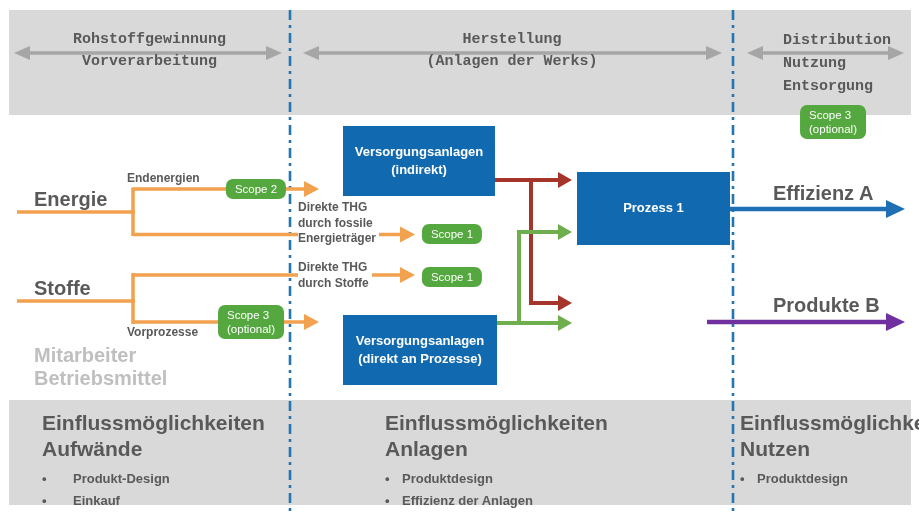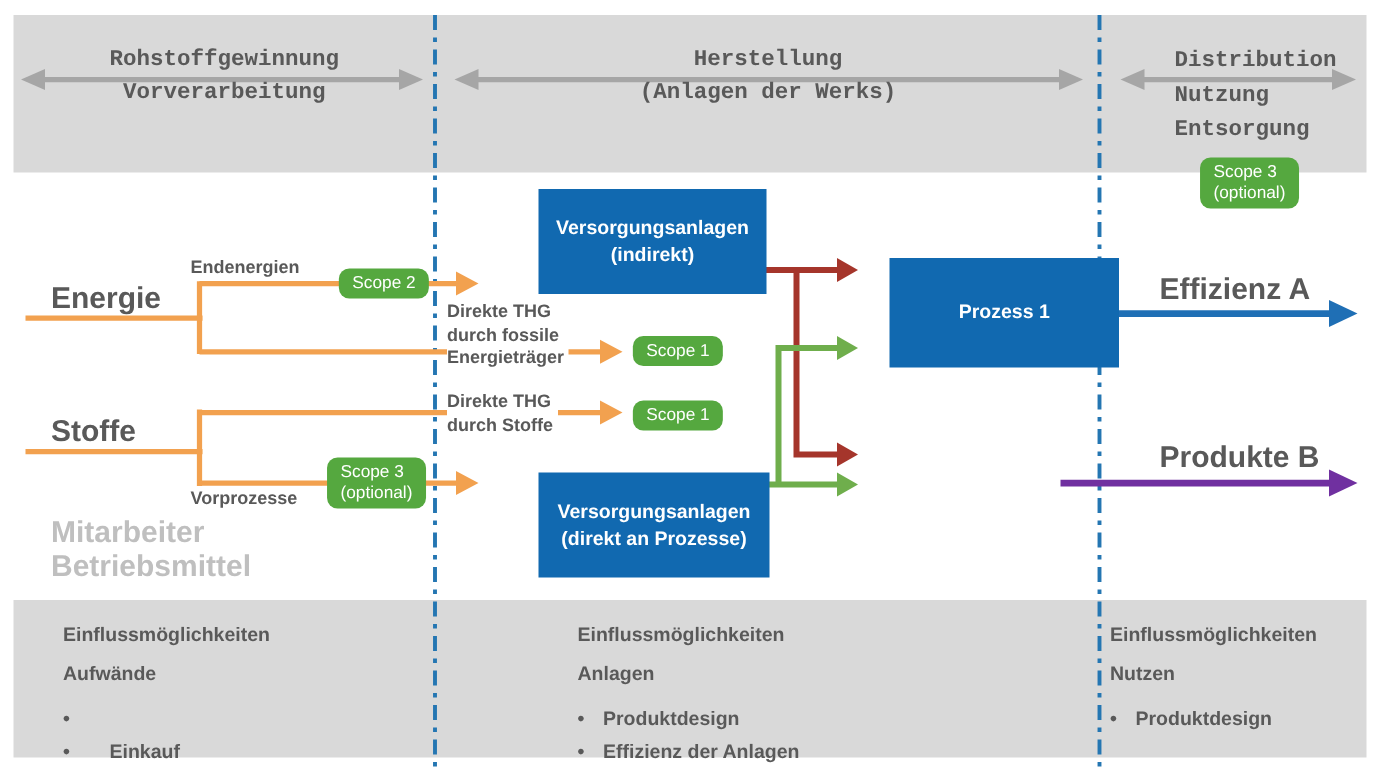--- a/index.html
+++ b/index.html
@@ -21,24 +21,24 @@
   .flow-label{position:absolute;z-index:3;color:#595959;font-weight:bold;font-size:12px;line-height:15.5px;white-space:pre-line;}
   .flow-label.masked{background:#ffffff;padding-right:3px;}
   .badge{
     position:absolute;z-index:4;background:#55A83F;color:#ffffff;font-size:11.5px;
     line-height:14px;padding:3px 9px;border-radius:7px;white-space:pre-line;
     transform:translate(-50%,-50%);font-weight:normal;
   }
   .bluebox{
     position:absolute;z-index:3;background:#1169B0;color:#ffffff;font-size:13px;
     font-weight:600;line-height:1.4;white-space:pre-line;text-align:center;
-    display:flex;align-items:center;justify-content:center;margin-left:16px;
+    display:flex;align-items:center;justify-content:center;
   }
   .footer-col{position:absolute;z-index:3;color:#595959;}
-  .footer-heading{font-size:13px;font-weight:bold;line-height:26px;white-space:pre-line;}
+  .footer-heading{font-size:21px;font-weight:bold;line-height:26px;white-space:pre-line;}
   .bullets{margin-top:6px;}
   .bullet-row{display:flex;font-size:13px;font-weight:bold;line-height:22px;}
   .bullet-dot{flex:0 0 auto;}
   .col-wide .bullet-dot{width:31px;}
   .col-narrow .bullet-dot{width:17px;}
 </style>
 </head>
 <body>
 
 <div class="canvas">
@@ -143,20 +143,21 @@
 
   <div class="io-label" style="left:773px;top:182px;">Effizienz A</div>
   <div class="io-label" style="left:773px;top:294px;">Produkte B</div>
 
   <div class="footer-col col-wide" style="left:42px;top:410px;width:235px;">
     <div class="footer-heading">Einflussmöglichkeiten
 Aufwände</div>
     <div class="bullets">
       <div class="bullet-row">
         <span class="bullet-dot">•</span>
+        <span>Produkt-Design</span>
       </div>
       <div class="bullet-row">
         <span class="bullet-dot">•</span>
         <span>Einkauf</span>
       </div>
     </div>
   </div>
 
   <div class="footer-col col-narrow" style="left:385px;top:410px;width:250px;">
     <div class="footer-heading">Einflussmöglichkeiten

